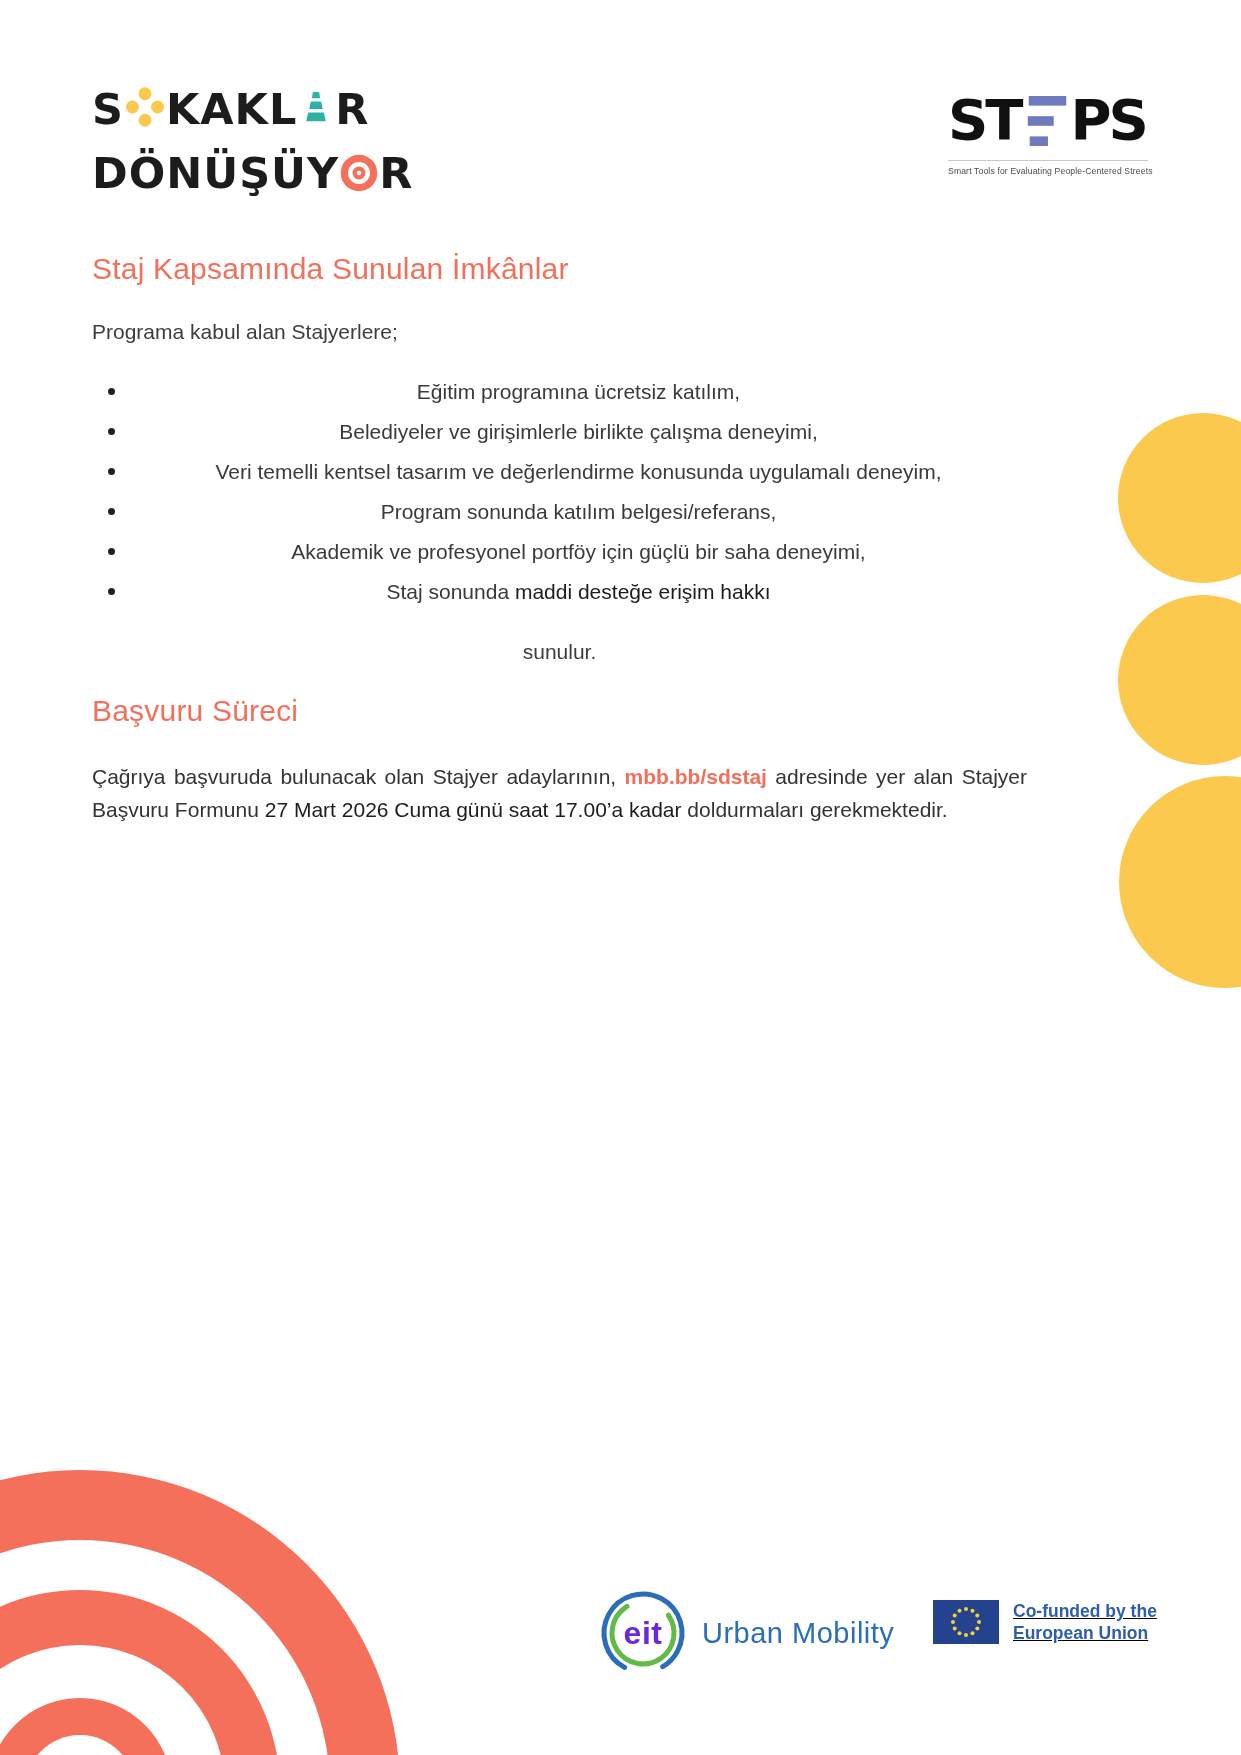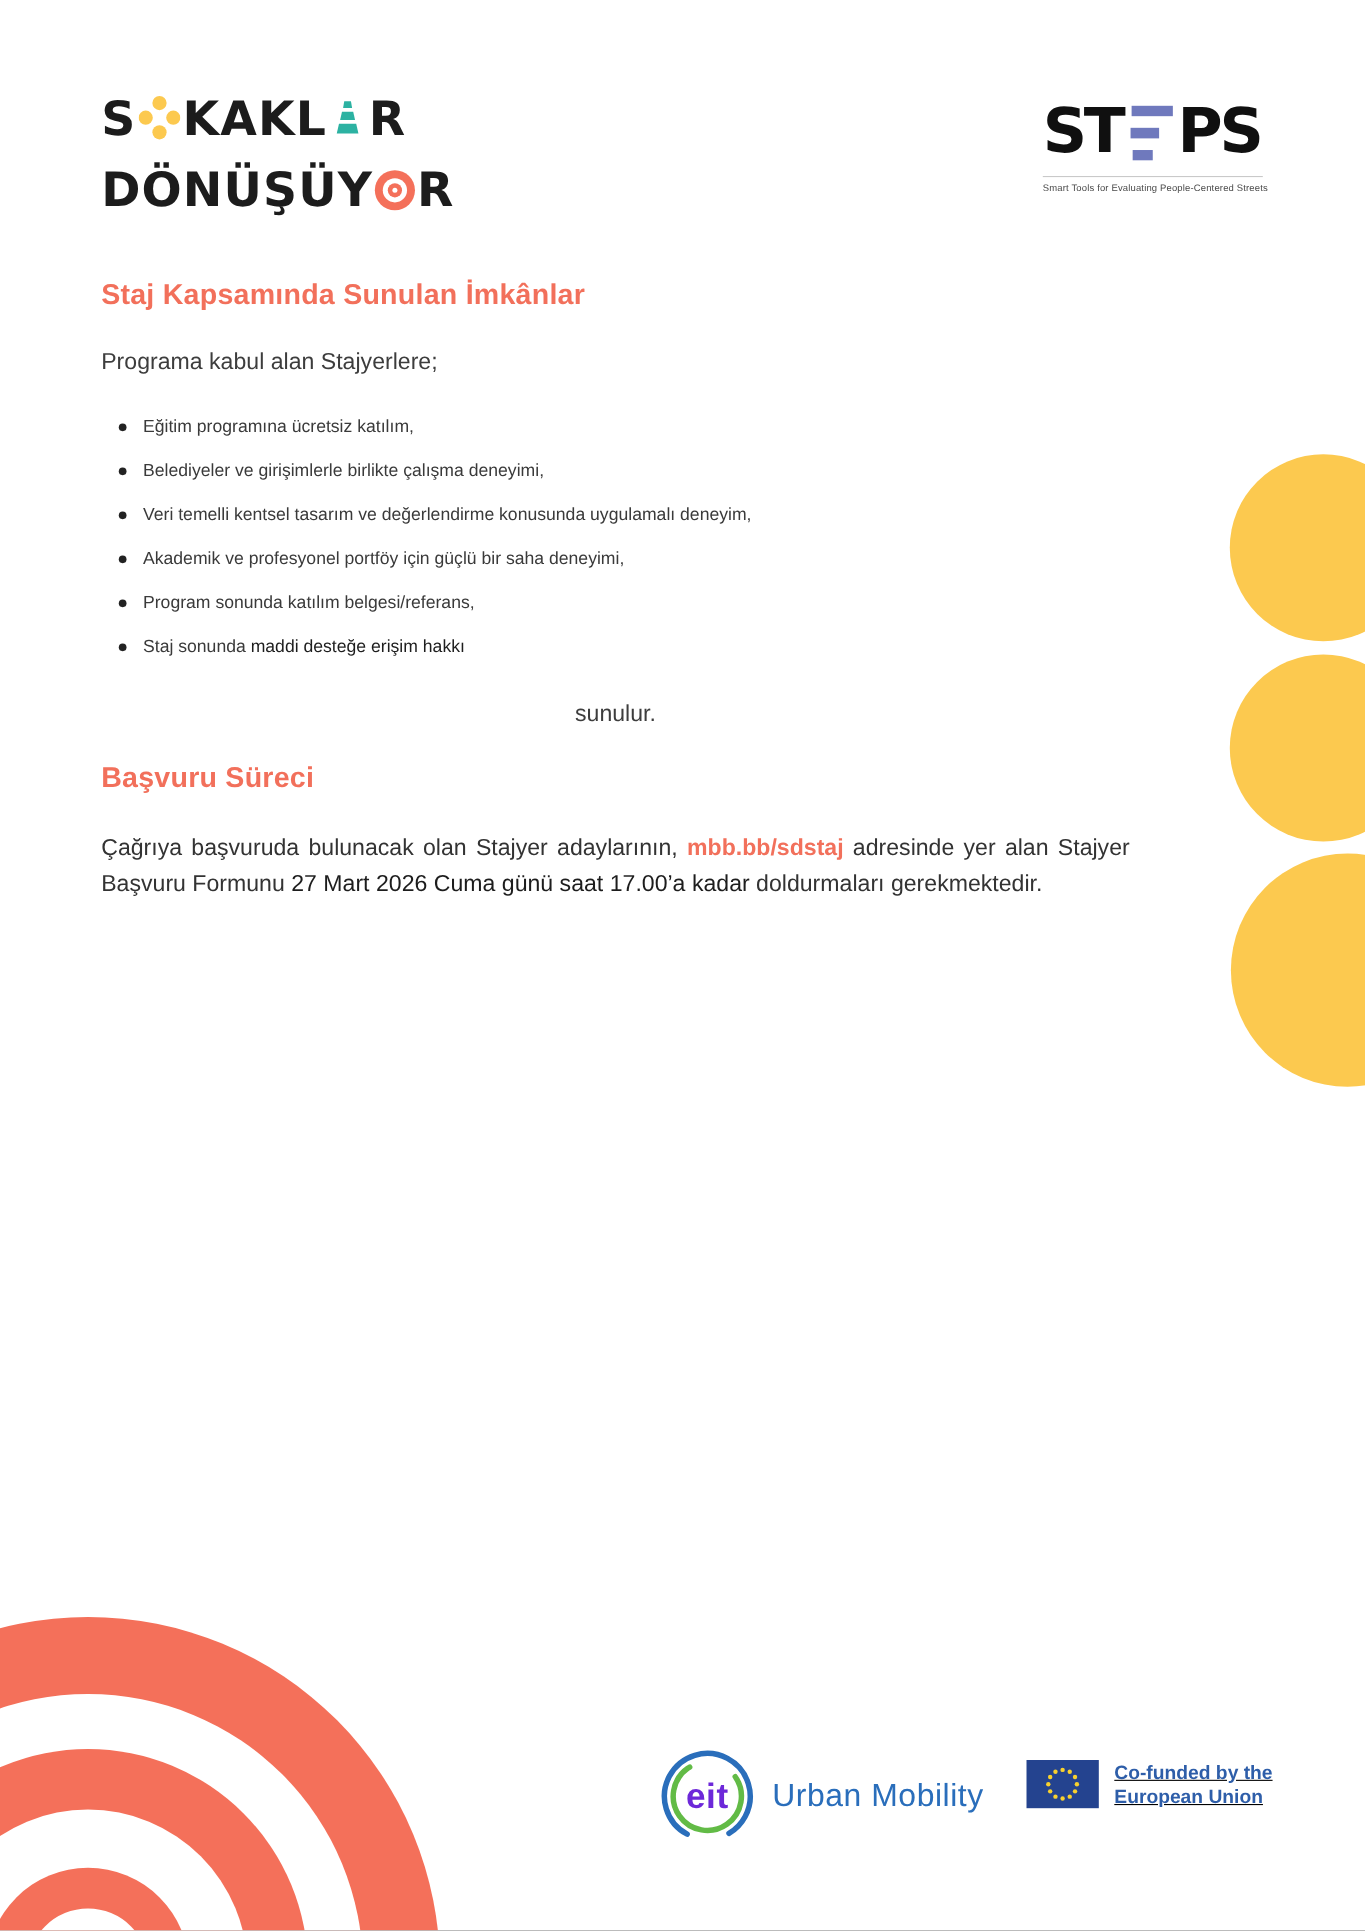--- a/index.html
+++ b/index.html
@@ -30,25 +30,25 @@
 
   .steps { position:absolute; left:856px; top:6px; width:200px; }
   .steps-word { display:flex; align-items:center; color:#101010; font-family:"DejaVu Sans", sans-serif;
                 font-weight:700; font-size:56px; letter-spacing:-3px; line-height:1; }
   .steps-bars { width:40px; height:50px; margin:2px 4px 0 6px; }
   .steps-divider { width:200px; height:1px; background:#c9c9c9; margin-top:12px; }
   .steps-tagline { margin-top:5px; font-size:8.6px; color:#4a4a4a; letter-spacing:0.15px; white-space:nowrap; }
 
   
   .content { position:absolute; left:92px; top:252px; width:935px; color:#383838; }
-  .section-title { color:#F2705B; font-size:26px; font-weight:bold; letter-spacing:0.2px; }
+  .section-title { color:#F2705B; font-size:30px; font-weight:normal; letter-spacing:0.2px; }
   .intro { margin-top:34px; font-size:21px; color:#3d3d3d; }
   .bullets { margin-top:36px; list-style:none; }
-  .bullets li { position:relative; padding-left:38px; font-size:16px; line-height:24px;
-                margin-bottom:16px; color:#3a3a3a; }
+  .bullets li { position:relative; padding-left:38px; font-size:21px; line-height:24px;
+                margin-bottom:16px; color:#3a3a3a;text-align:center; }
   .bullets li::before { content:""; position:absolute; left:16px; top:8px;
                         width:7px; height:7px; border-radius:50%; background:#222; }
   .bullets .b-bold, .p-bold { font-weight:normal; color:#1d1d1d; }
   .outro { margin-top:36px; font-size:21px; color:#3d3d3d;text-align:center; }
   .title2 { margin-top:30px; }
   .apply-paragraph { margin-top:32px; font-size:21px; line-height:33px;
                      text-align:justify; color:#333333; }
   .p-link { color:#F2705B; font-weight:bold; }
 
   
@@ -130,22 +130,22 @@
   <div class="content">
 
     <div class="section-title">Staj Kapsamında Sunulan İmkânlar</div>
 
     <p class="intro">Programa kabul alan Stajyerlere;</p>
 
     <ul class="bullets">
       <li><span>Eğitim programına ücretsiz katılım,</span></li>
       <li><span>Belediyeler ve girişimlerle birlikte çalışma deneyimi,</span></li>
       <li><span>Veri temelli kentsel tasarım ve değerlendirme konusunda uygulamalı deneyim,</span></li>
+      <li><span>Program sonunda katılım belgesi/referans,</span></li>
       <li><span>Akademik ve profesyonel portföy için güçlü bir saha deneyimi,</span></li>
-      <li><span>Program sonunda katılım belgesi/referans,</span></li>
       <li><span>Staj sonunda </span><span class="b-bold">maddi desteğe erişim hakkı</span></li>
     </ul>
 
     <p class="outro">sunulur.</p>
 
     <div class="section-title title2">Başvuru Süreci</div>
 
     <p class="apply-paragraph"><span>Çağrıya başvuruda bulunacak olan Stajyer adaylarının, </span><span class="p-link">mbb.bb/sdstaj</span><span> adresinde yer alan Stajyer Başvuru Formunu </span><span class="p-bold">27 Mart 2026 Cuma günü saat 17.00’a kadar</span><span> doldurmaları gerekmektedir.</span></p>
   </div>
 

